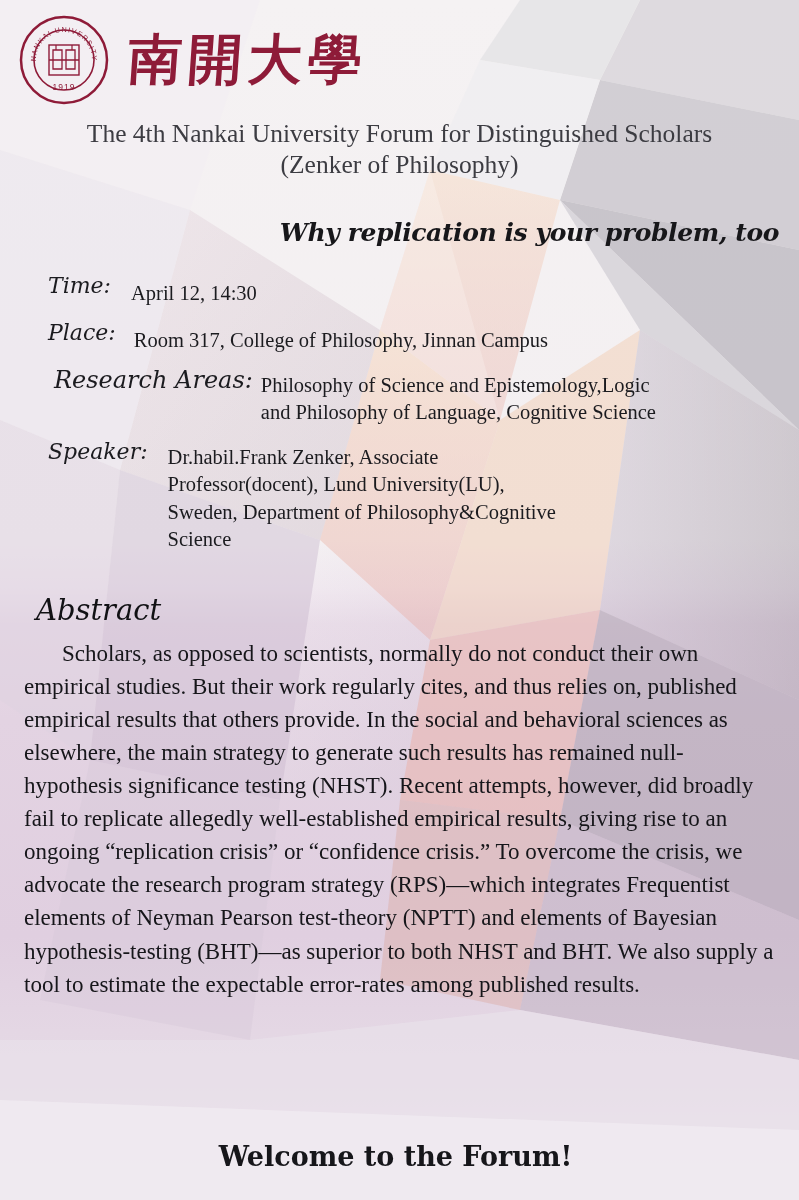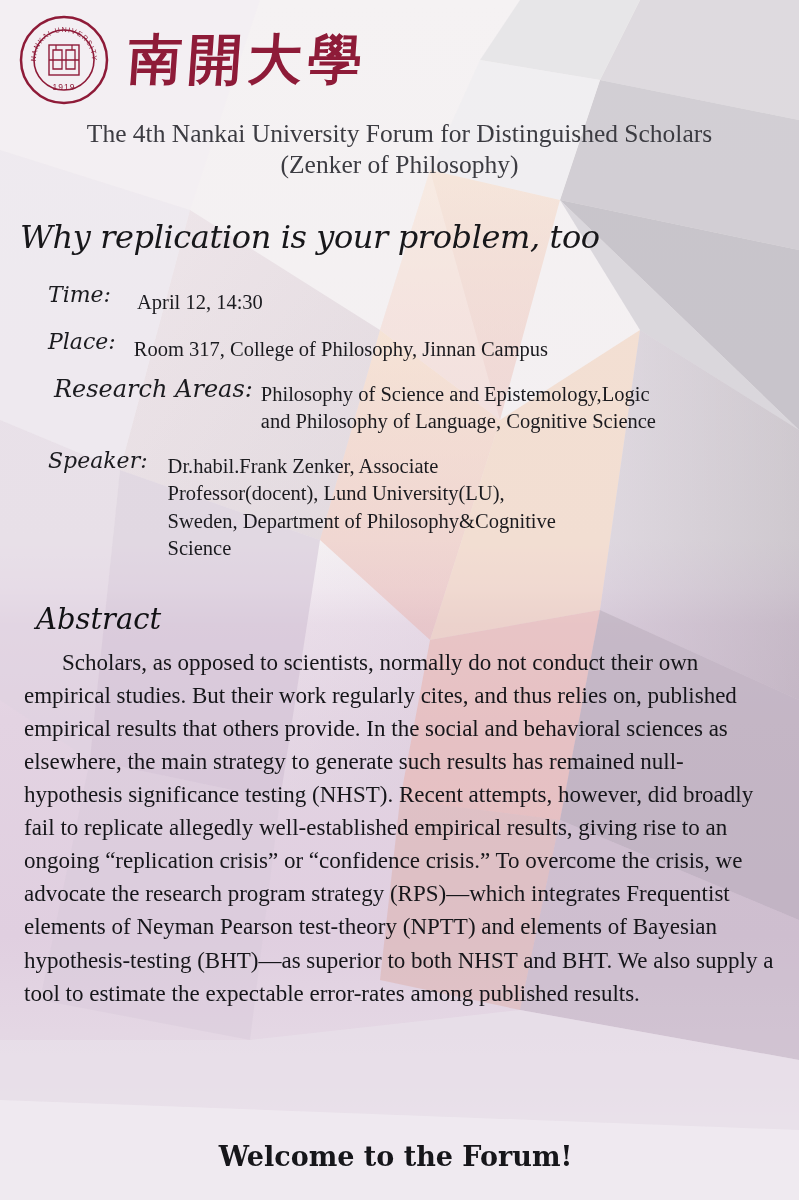--- a/index.html
+++ b/index.html
@@ -72,26 +72,26 @@
   .forum-title {
     text-align: center;
     color: #3c3c42;
     font-size: 25.5px;
     line-height: 1.22;
     margin: 12px 14px 0 14px;
     font-family: "Liberation Serif", serif;
   }
 
   .talk-title {
-    text-align: left;
+    text-align: right;
     margin: 38px 20px 0 20px;
     font-family: "DejaVu Serif", serif;
-    font-weight: normal;
+    font-weight: bold;
     font-style: italic;
-    font-size: 32px;
+    font-size: 25px;
     color: #17171a;
     letter-spacing: -0.4px;
   }
 
   
   .info {
     margin: 26px 0 0 0;
     padding: 0 18px 0 48px;
   }
   .info-row {
@@ -112,21 +112,21 @@
   }
   .info-value {
     font-family: "Liberation Serif", serif;
     font-size: 20.5px;
     color: #1b1b1f;
     line-height: 1.32;
     padding-top: 7px;
     margin-left: 12px;
   }
   .info-value.tight { padding-top: 5px; }
-  .row-time .info-value { margin-left: 26px; }
+  .row-time .info-value { margin-left: 20px; }
   .row-place .info-value { margin-left: 18px; }
   .row-speaker .info-value { margin-left: 20px; }
   .row-areas { padding-left: 6px; }
   .row-areas .info-value { margin-left: 8px; padding-top: 5px; }
 
   
   .abstract-wrap {
     margin-top: 40px;
     padding: 0 24px 0 24px;
   }

